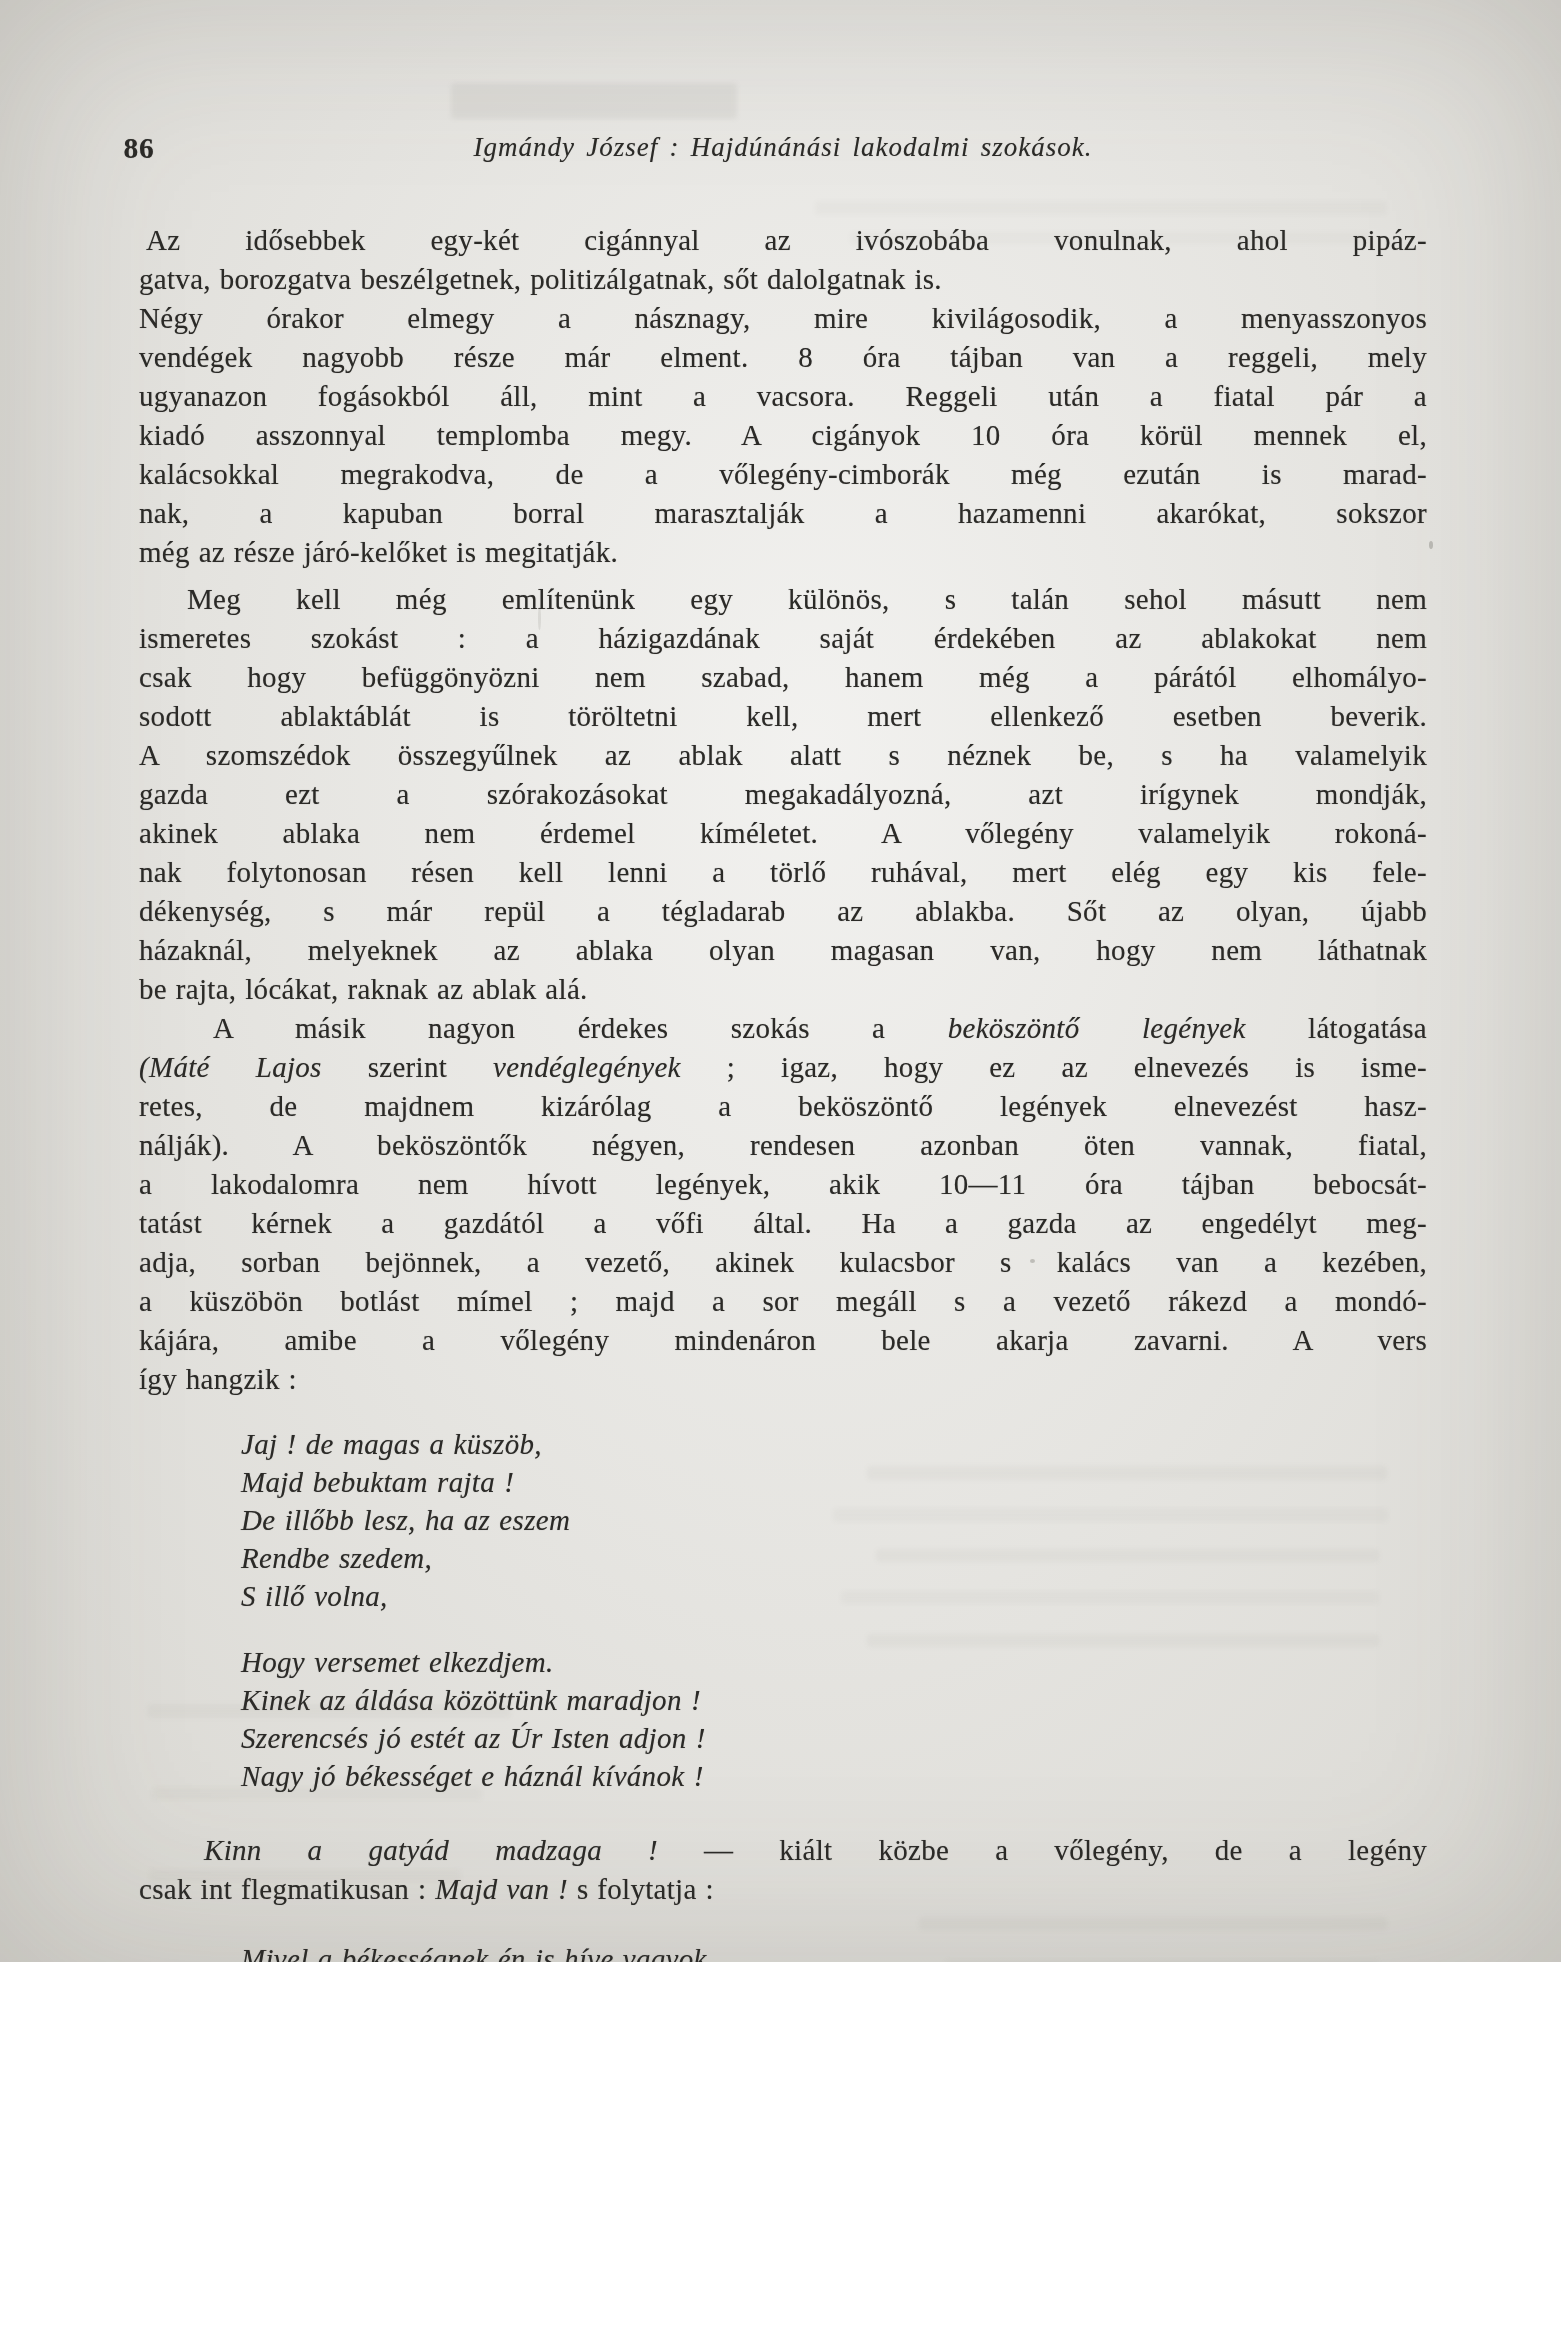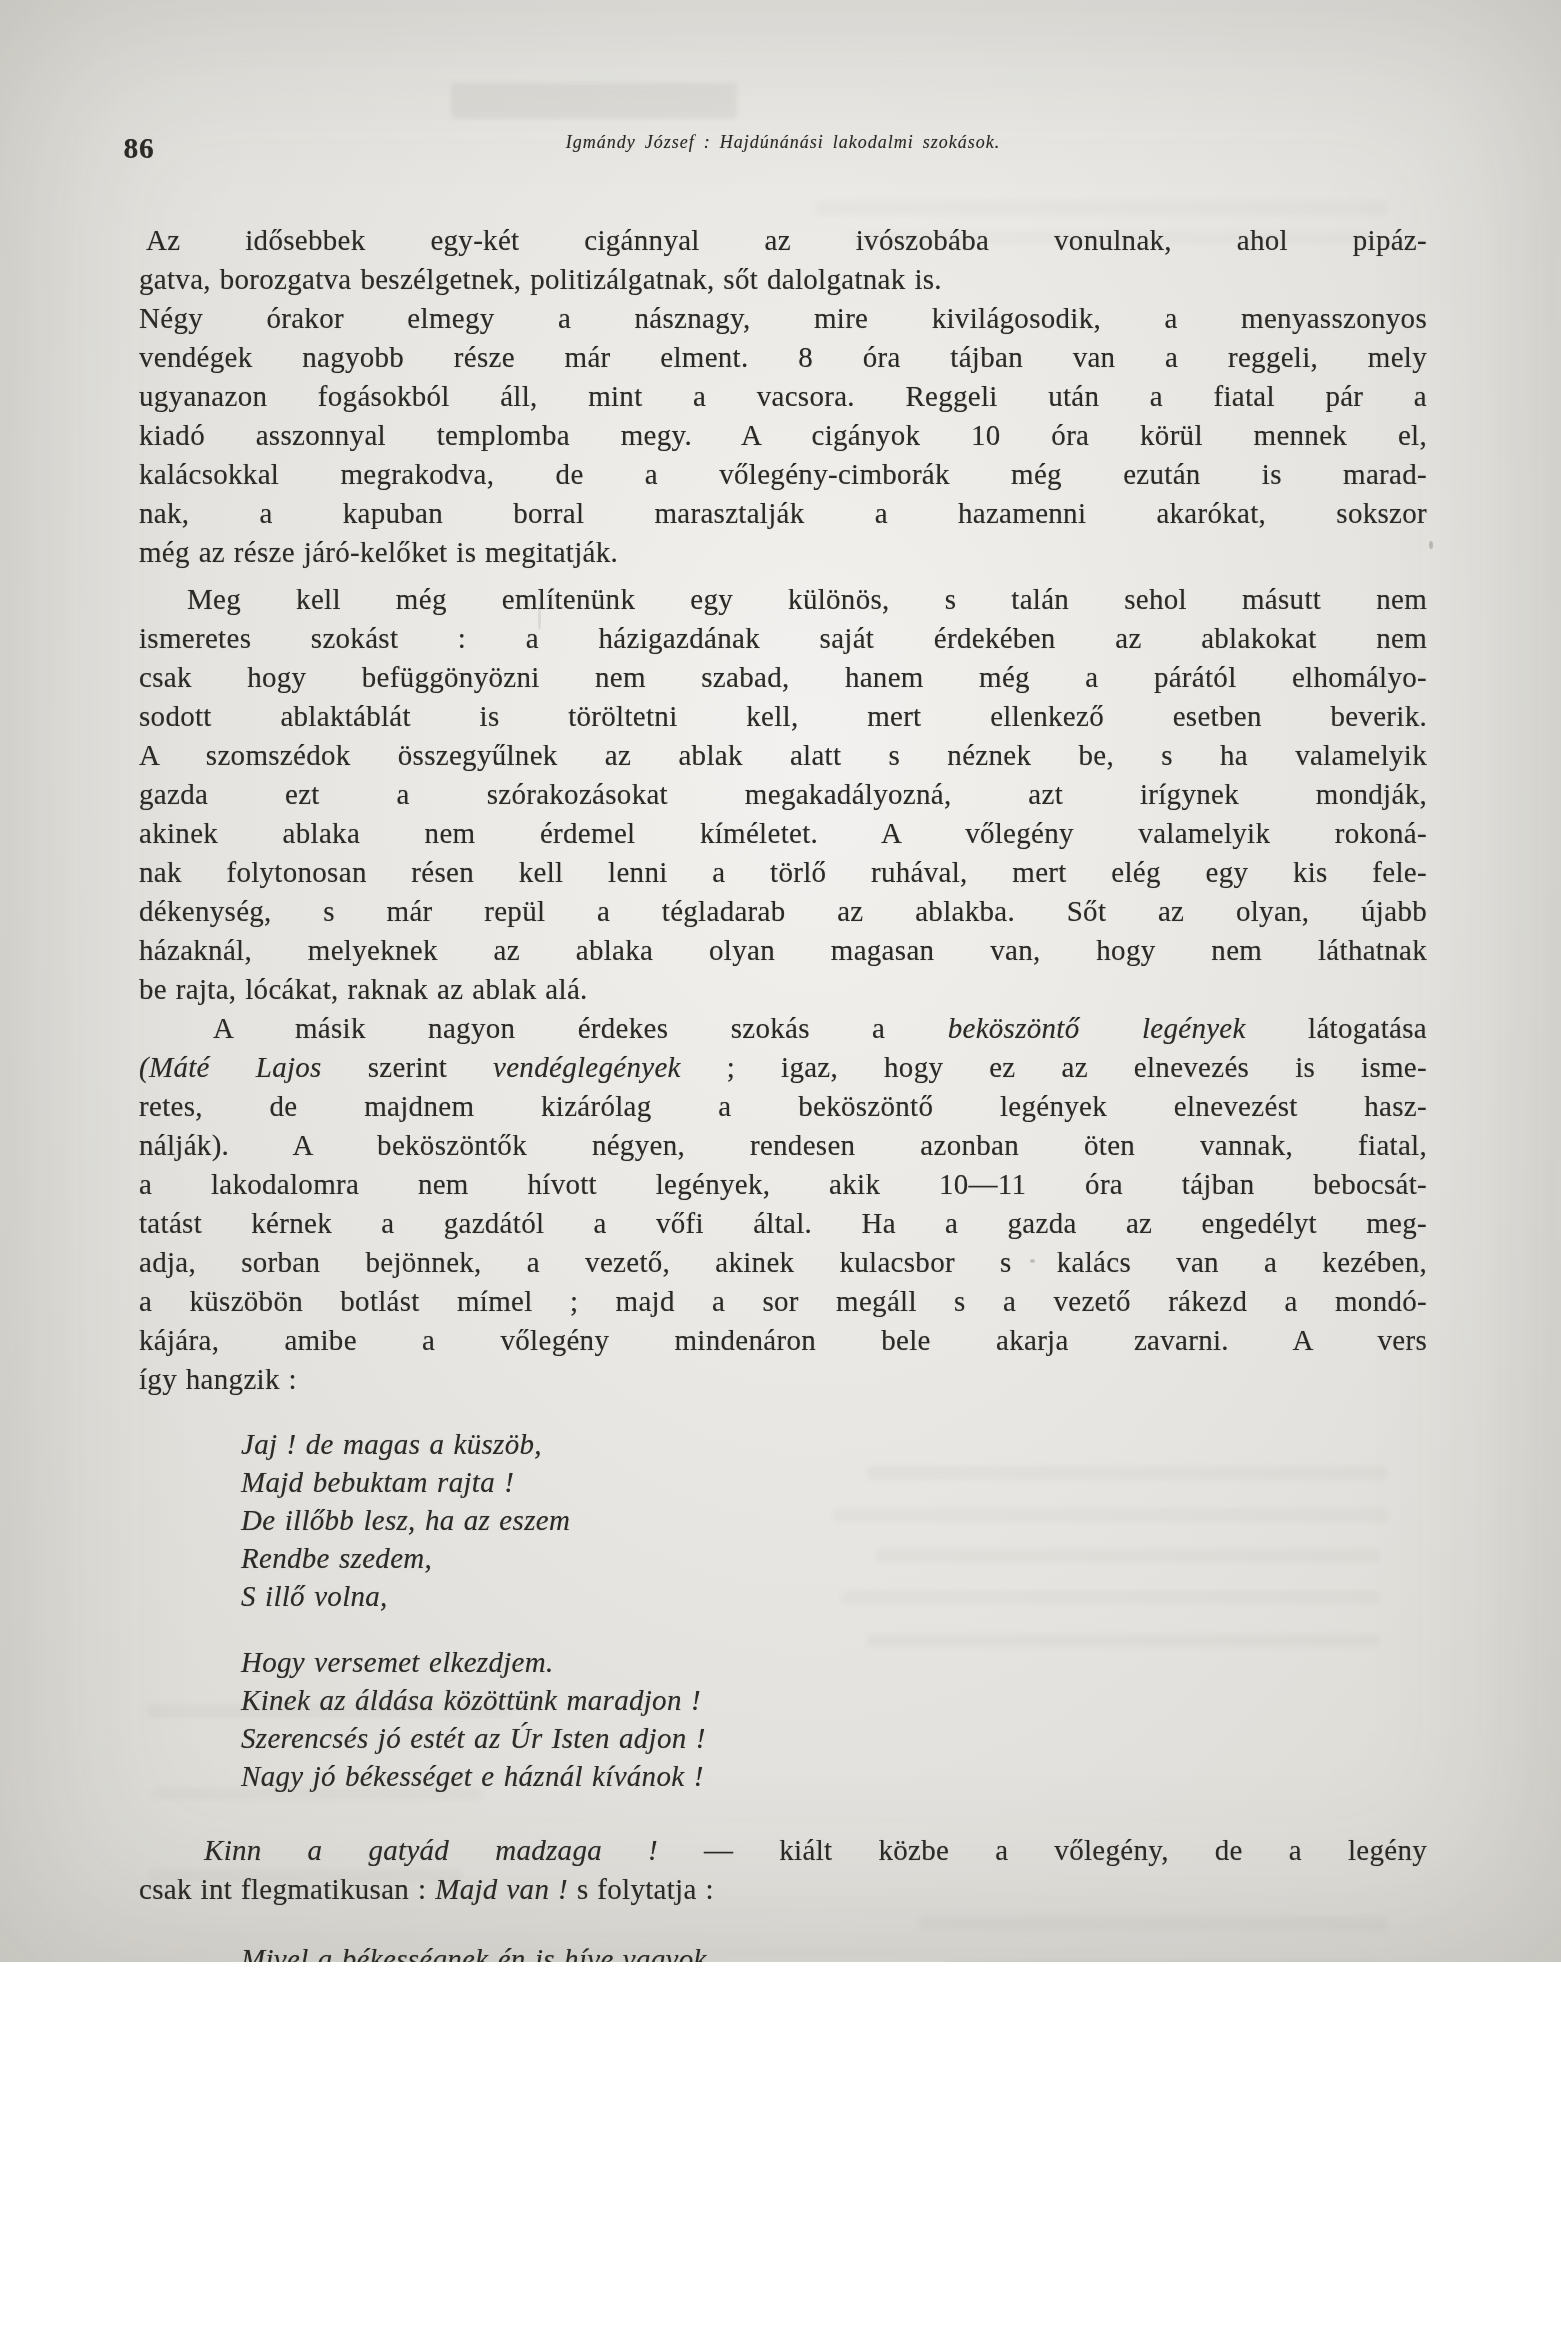--- a/index.html
+++ b/index.html
@@ -17,21 +17,21 @@
   .running-header{
     position:absolute;top:132px;left:139px;width:1288px;height:43px;
   }
   .page-num{
     position:absolute;left:-15.6px;top:0;
     font-size:29.5px;font-weight:700;letter-spacing:0.9px;
     text-shadow:0 0 0.9px rgba(40,40,40,0.4);
   }
   .header-title{
     display:block;text-align:center;
-    font-style:italic;font-size:18px;letter-spacing:1px;word-spacing:3.5px;
+    font-style:italic;font-size:27px;letter-spacing:1px;word-spacing:3.5px;
     text-shadow:0 0 0.9px rgba(40,40,40,0.35);
   }
   .text-column{
     position:absolute;left:139px;top:221px;width:1288px;
   }
   .bline{
     font-size:29px;line-height:39px;height:39px;
     letter-spacing:0.3px;word-spacing:1.3px;
     text-align:justify;text-justify:inter-word;
     text-shadow:0 0 0.9px rgba(40,40,40,0.38);

